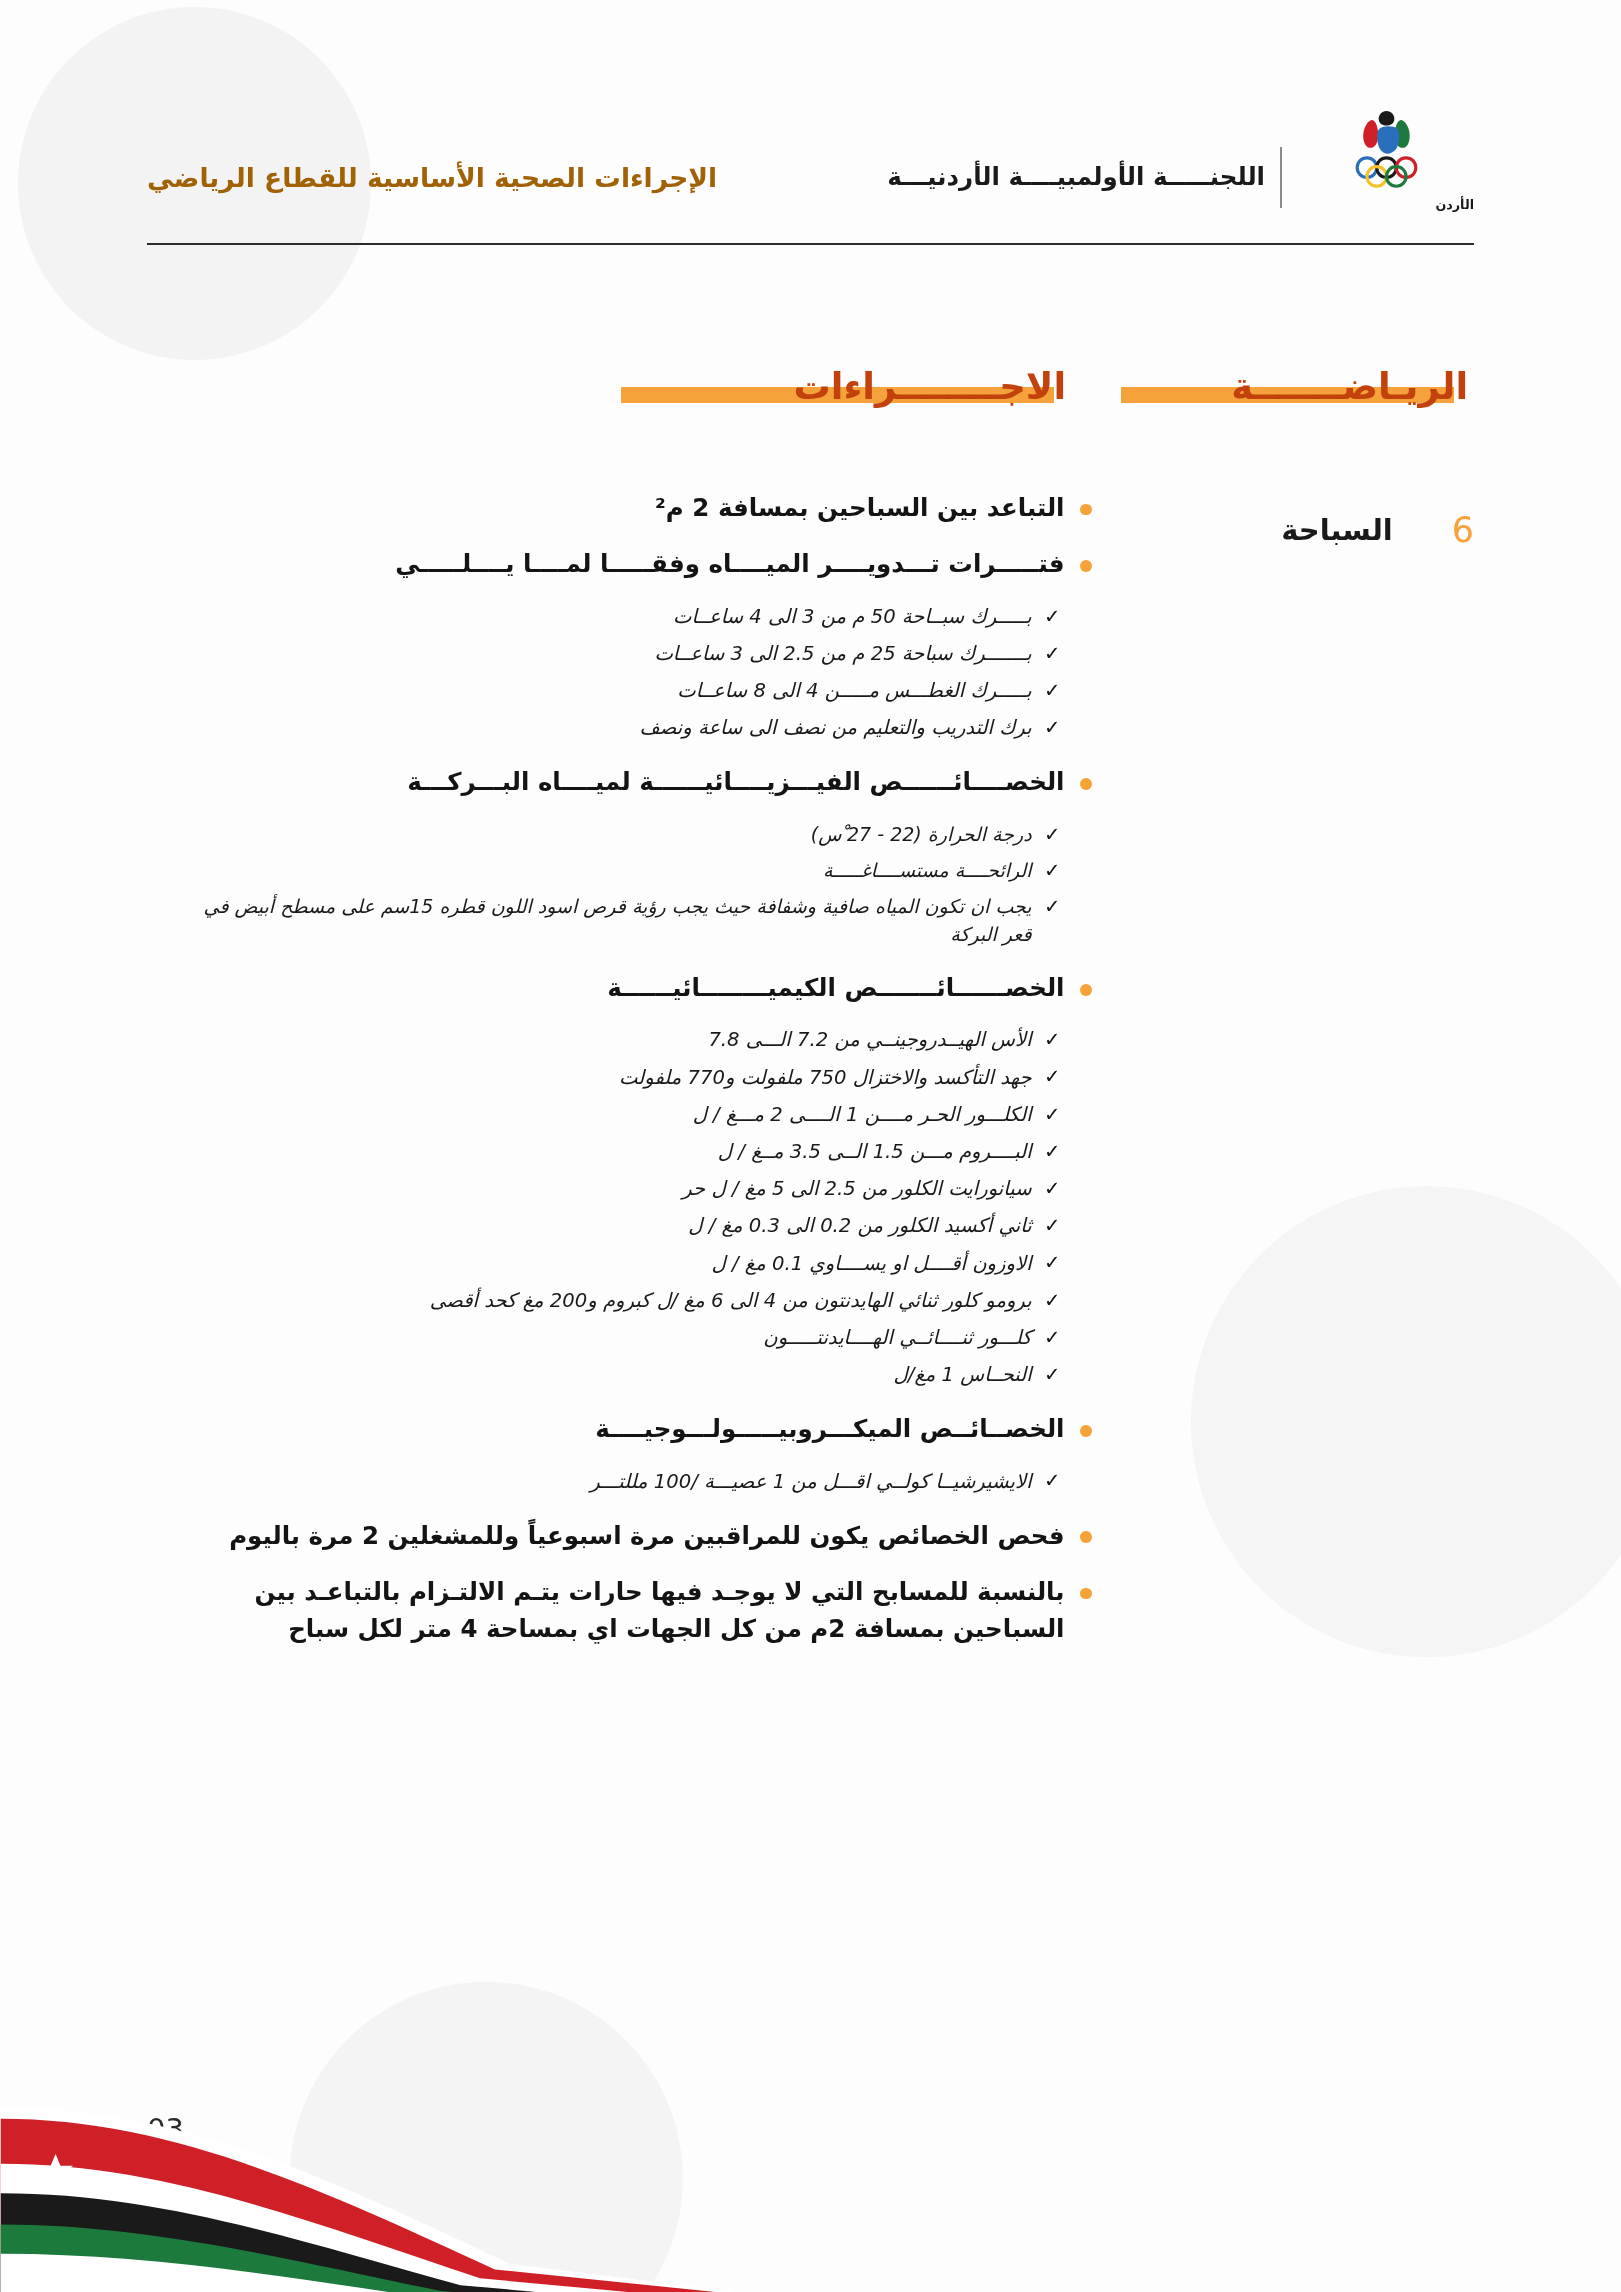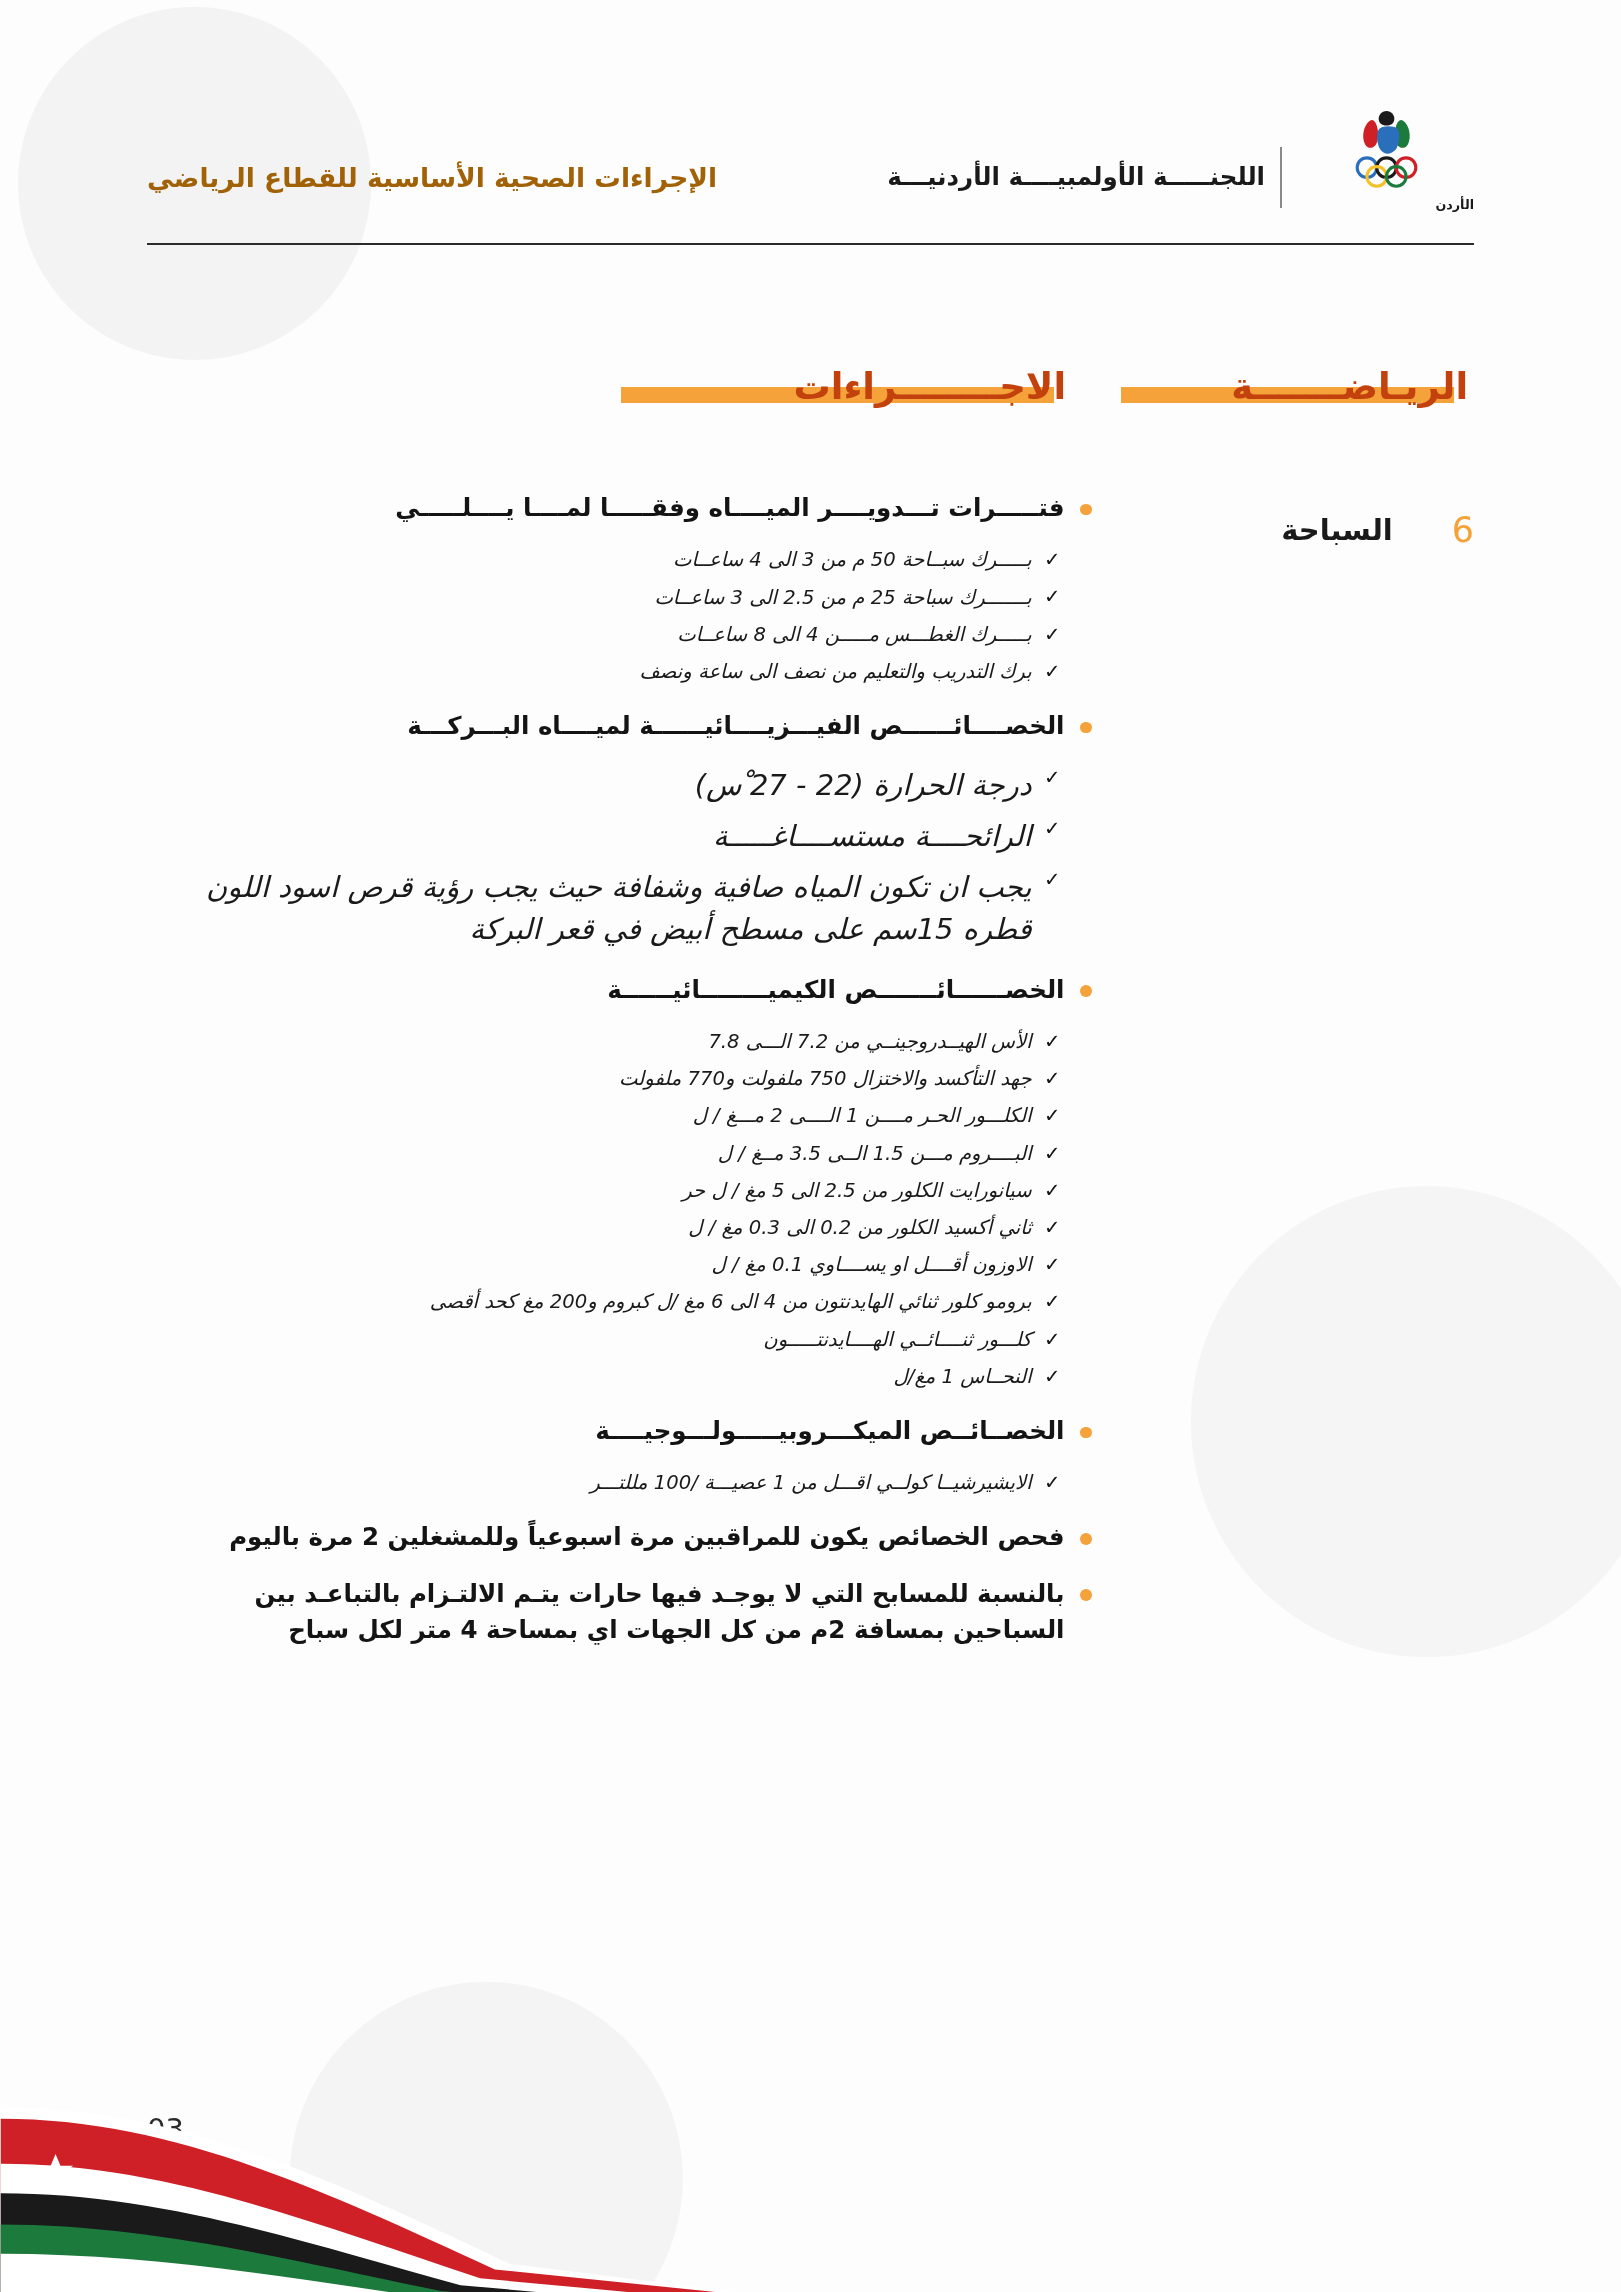--- a/index.html
+++ b/index.html
@@ -190,21 +190,21 @@
   }
   .sub-text {
     flex: 1 1 auto;
     font-size: 19.6px;
     line-height: 1.45;
     color: #1a1a1a;
     text-align: right;
     font-style: italic;
   }
   .sub-text.big {
-    font-size: 29px;
+    font-size: 19px;
   }
   
   .page-number {
     position: absolute;
     left: 147px;
     bottom: 147px;
     font-size: 29px;
     color: #2b2b2b;
   }
   
@@ -259,20 +259,24 @@
     <span class="col-title-text">الاجــــــــراءات</span>
   </div>
 
   <div class="sport-row">
     <span class="sport-number">6</span>
     <span class="sport-name">السباحة</span>
   </div>
 
   <div class="proc-col">
 
+    <div class="bullet-item">
+      <span class="bullet-dot"></span>
+      <span class="bullet-text">التباعد بين السباحين بمسافة 2 م²</span>
+    </div>
 
     <div class="bullet-item">
       <span class="bullet-dot"></span>
       <span class="bullet-text spread">فتـــــرات تـــدويــــر الميــــاه وفقـــــا لمــــا يــــلـــــي</span>
     </div>
     <ul class="sub-list">
       <li class="sub-item">
         <span class="check-icon">✓</span>
         <span class="sub-text">بـــــرك سبــاحة 50 م من 3 الى 4 ساعــات</span>
       </li>

